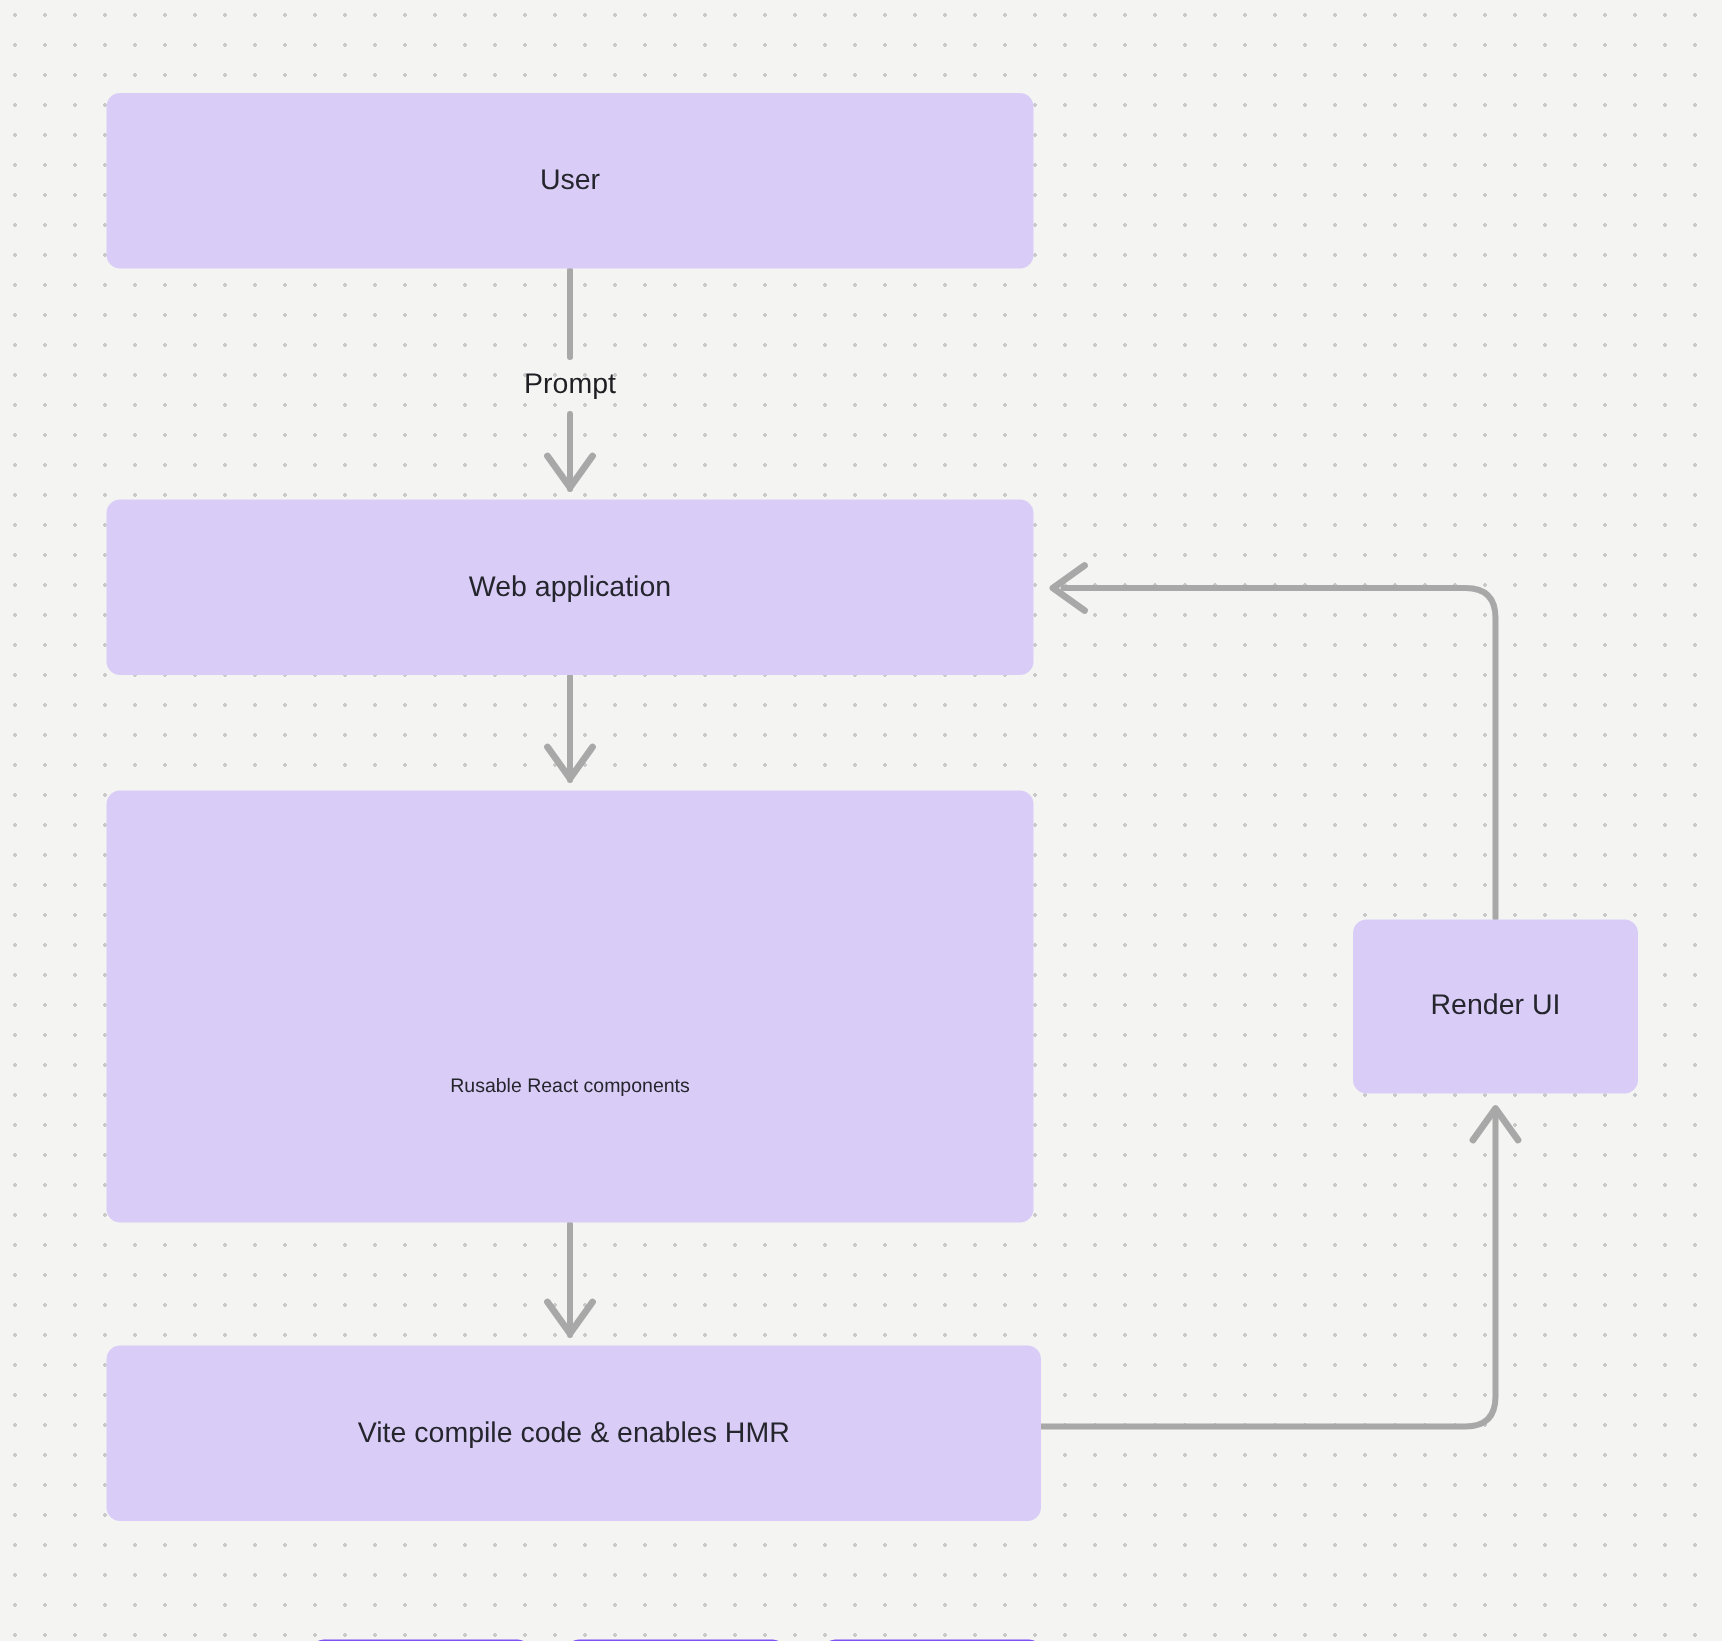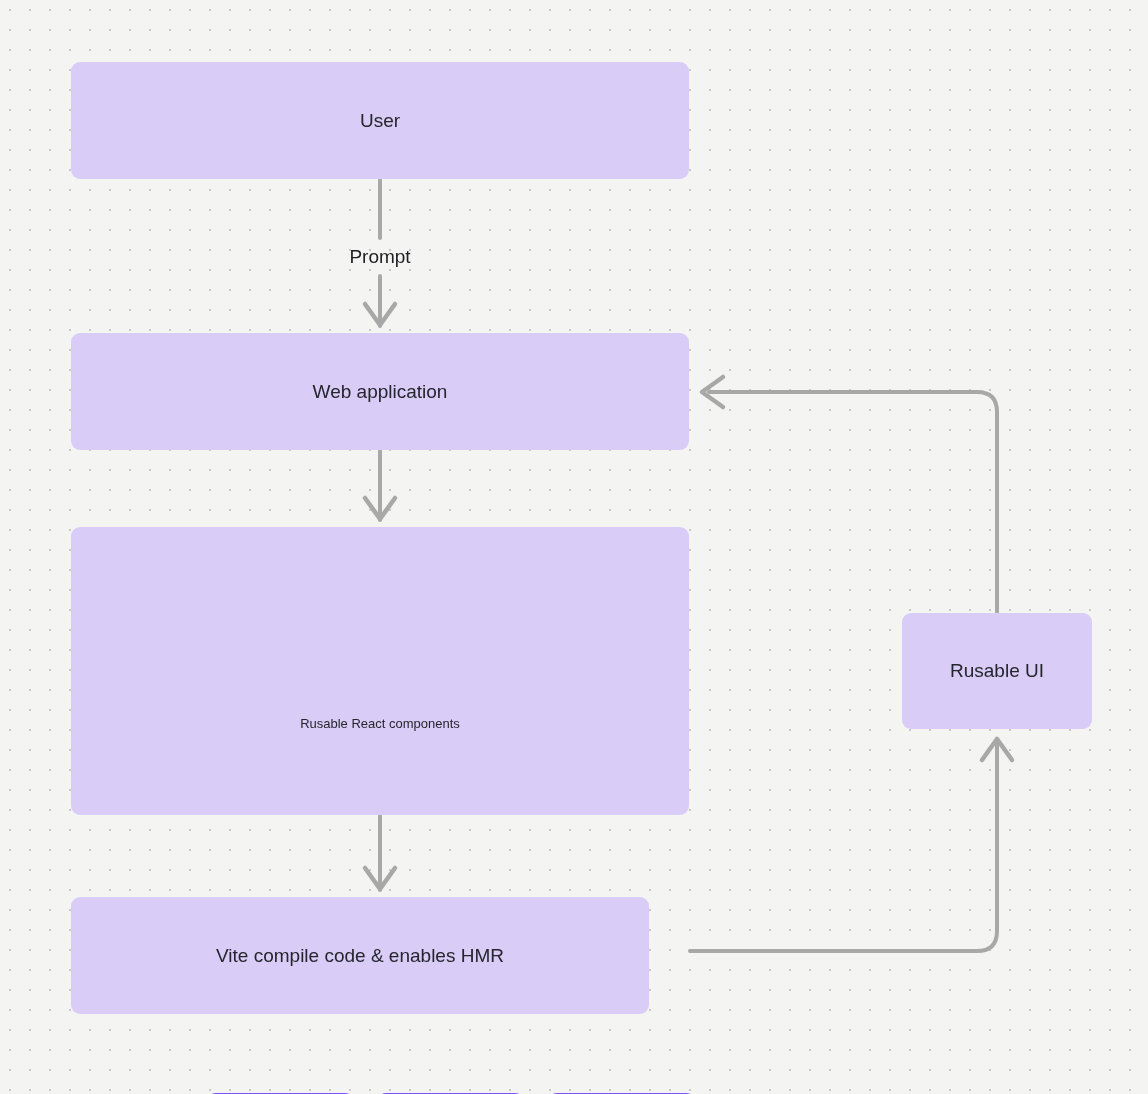--- a/index.html
+++ b/index.html
@@ -33,21 +33,21 @@
   }
   .node-label {
     pointer-events: none;
     white-space: pre-line;
   }
   
   #node-user      { left: 71px;  top: 62px;  width: 618px; height: 117px; }
   #node-webapp    { left: 71px;  top: 333px; width: 618px; height: 117px; }
   #node-container { left: 71px;  top: 527px; width: 618px; height: 288px;
                     display: block; }
-  #node-vite      { left: 71px;  top: 897px; width: 578px; height: 117px; }
+  #node-vite      { left: 71px;  top: 897px; width: 623px; height: 117px; }
   #node-render    { left: 902px; top: 613px; width: 190px; height: 116px; }
 
   
   .chip {
     position: absolute;
     box-sizing: border-box;
     background: #7f52f4;
     border-radius: 9px;
     color: #ffffff;
     font-size: 18.5px;
@@ -149,18 +149,18 @@
     </div>
   </div>
 
   <div id="container-caption">Rusable React components</div>
 
   <div class="node" id="node-vite">
     <span class="node-label">Vite compile code &amp; enables HMR</span>
   </div>
 
   <div class="node" id="node-render">
-    <span class="node-label">Rusable UI</span>
+    <span class="node-label">Render UI</span>
   </div>
 
   <div class="edge-label" id="label-prompt">Prompt</div>
 
 </div>
 
 </body></html>

